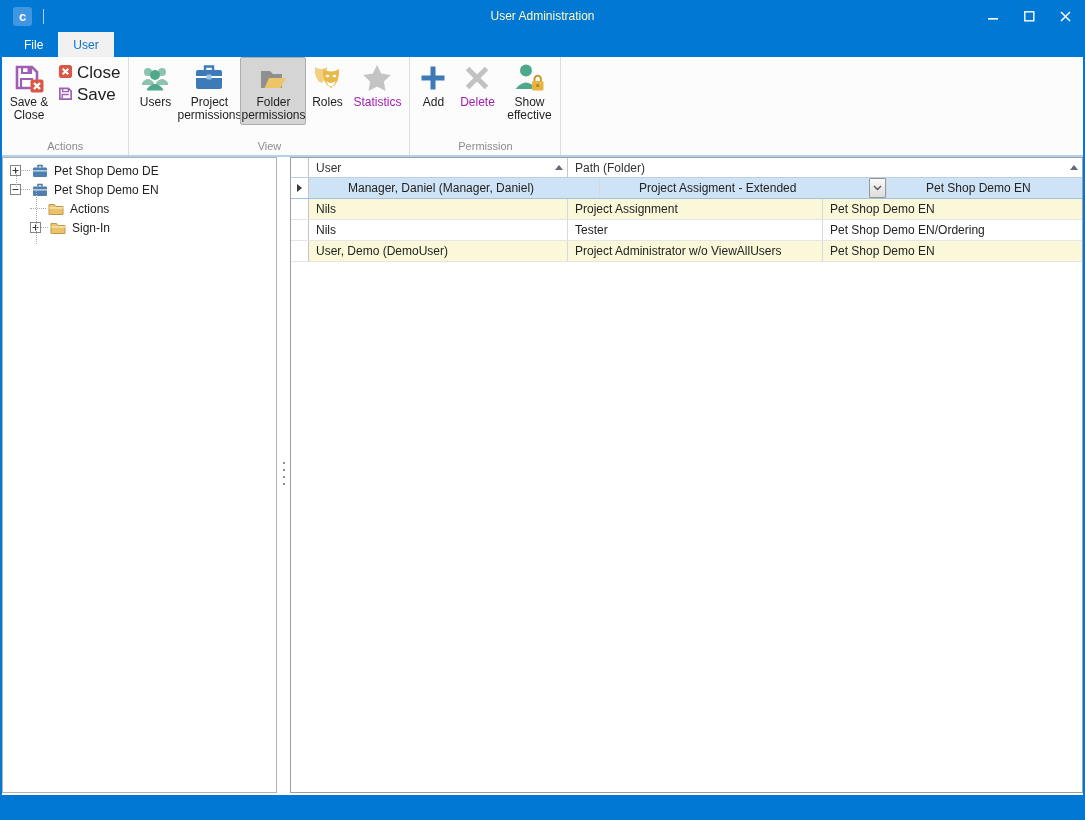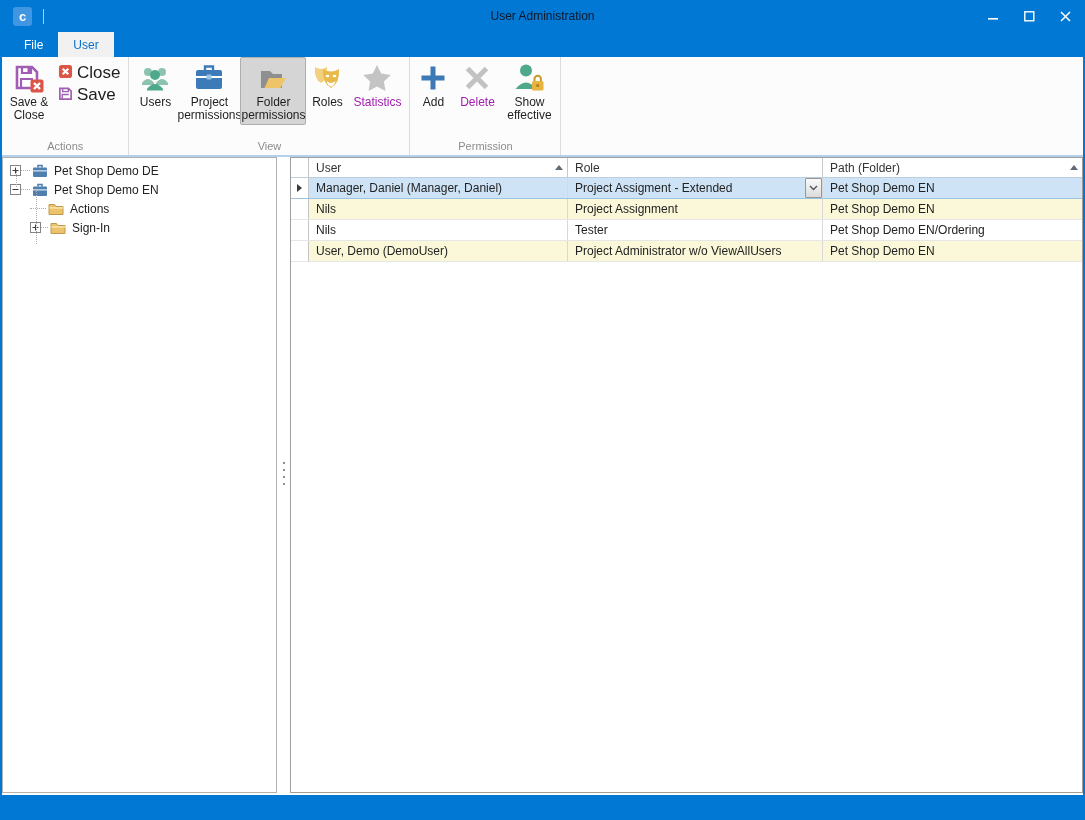--- a/index.html
+++ b/index.html
@@ -5,21 +5,21 @@
   html,body{margin:0;padding:0;background:#e8e8e8;}
   *{box-sizing:border-box;}
   .window{width:1085px;height:820px;position:relative;background:#fff;
     border-left:2px solid #0178d4;border-right:2px solid #0178d4;
     font-family:"Liberation Sans", sans-serif;font-size:12px;color:#222;overflow:hidden;}
   
   .titlebar{height:32px;background:#0178d4;display:flex;align-items:center;position:relative;}
   .app-icon{width:19px;height:19px;margin-left:11px;background:#4096e0;border-radius:3px;
     color:#fff;font-weight:bold;font-size:13px;display:flex;align-items:center;justify-content:center;}
   .qat-sep{width:1px;height:15px;background:rgba(255,255,255,.65);margin-left:11px;}
-  .title{position:absolute;left:0;right:0;text-align:center;color:#0f172a;font-size:12px;}
+  .title{position:absolute;left:0;right:0;text-align:center;color:#fef9c3;font-size:12px;}
   .winbtns{margin-left:auto;display:flex;height:100%;position:relative;}
   .winbtn{width:36px;height:100%;display:flex;align-items:center;justify-content:center;cursor:default;}
   
   .tabsrow{height:25px;background:#0178d4;display:flex;align-items:stretch;padding-left:7px;text-align:right;}
   .tab{padding:0 15px;display:flex;align-items:center;color:#fff;font-size:12px;}
   .tab.active{background:#f1f1f1;color:#0b72c9;}
   
   .ribbon{height:100px;background:#fcfcfc;border-bottom:2px solid #b5d0ea;display:flex;align-items:stretch;}
   .rgroup{display:flex;flex-direction:column;border-right:1px solid #dcdcdc;padding:0 3px;}
   .rbuttons{display:flex;align-items:flex-start;flex:1;}
@@ -49,21 +49,21 @@
   
   .grid-pane{flex:1;border:1px solid #9f9f9f;background:#fff;display:flex;flex-direction:column;overflow:hidden;}
   .ghead{display:flex;height:20px;background:#fff;border-bottom:1px solid #bccfe0;color:#333;flex:none;}
   .ghc{display:flex;align-items:center;border-right:1px solid #c8c8c8;padding-left:7px;}
   .ghc:last-child{border-right:none;}
   .ghc .lab{flex:1;white-space:nowrap;overflow:hidden;}
   .sortasc{width:0;height:0;border-left:4px solid transparent;border-right:4px solid transparent;
     border-bottom:5px solid #5f6b76;margin-right:4px;flex:none;}
   .grow{display:flex;height:21px;border-bottom:1px solid #e6e6e6;background:#fff;}
   .grow.alt{background:#faf8d8;}
-  .grow.sel{background:#cee4f6;border-bottom-color:#9dc2e2;}
+  .grow.sel{background:#cee4f6;border-bottom-color:#9dc2e2;gap:32px;}
   .gc{display:flex;align-items:center;padding-left:7px;border-right:1px solid #d8d8d8;
     white-space:nowrap;overflow:hidden;position:relative;}
   .gc.ind{width:18px;padding-left:0;justify-content:center;background:#fff;border-right:1px solid #c4c4c4;}
   .gc.user{width:259px;}
   .gc.role{width:255px;}
   .gc.path{flex:1;border-right:none;}
   .rowarrow{width:0;height:0;border-left:5px solid #3a3a3a;border-top:4px solid transparent;border-bottom:4px solid transparent;}
   .combo{position:absolute;right:0;top:0;bottom:0;width:17px;display:flex;align-items:center;justify-content:center;
     background:linear-gradient(#fafafa,#dcdcdc);border:1px solid #979797;border-radius:1px;}
   .gfill{flex:1;background:#fff;}
@@ -316,23 +316,20 @@
     <div class="splitter">
       <div class="grip"></div>
     </div>
     <div class="grid-pane">
       <div class="ghead">
         <div class="ghc ind gc ind" style="height:100%"></div>
         <div class="ghc" style="width:259px">
           <span class="lab">User</span>
           <span class="sortasc"></span>
         </div>
-        <div class="ghc" style="width:255px">
-          <span class="lab">Role</span>
-        </div>
         <div class="ghc" style="flex:1">
           <span class="lab">Path (Folder)</span>
           <span class="sortasc"></span>
         </div>
       </div>
       <div>
           <div class="grow sel">
             <div class="gc ind">
               <span class="rowarrow"></span>
             </div>

